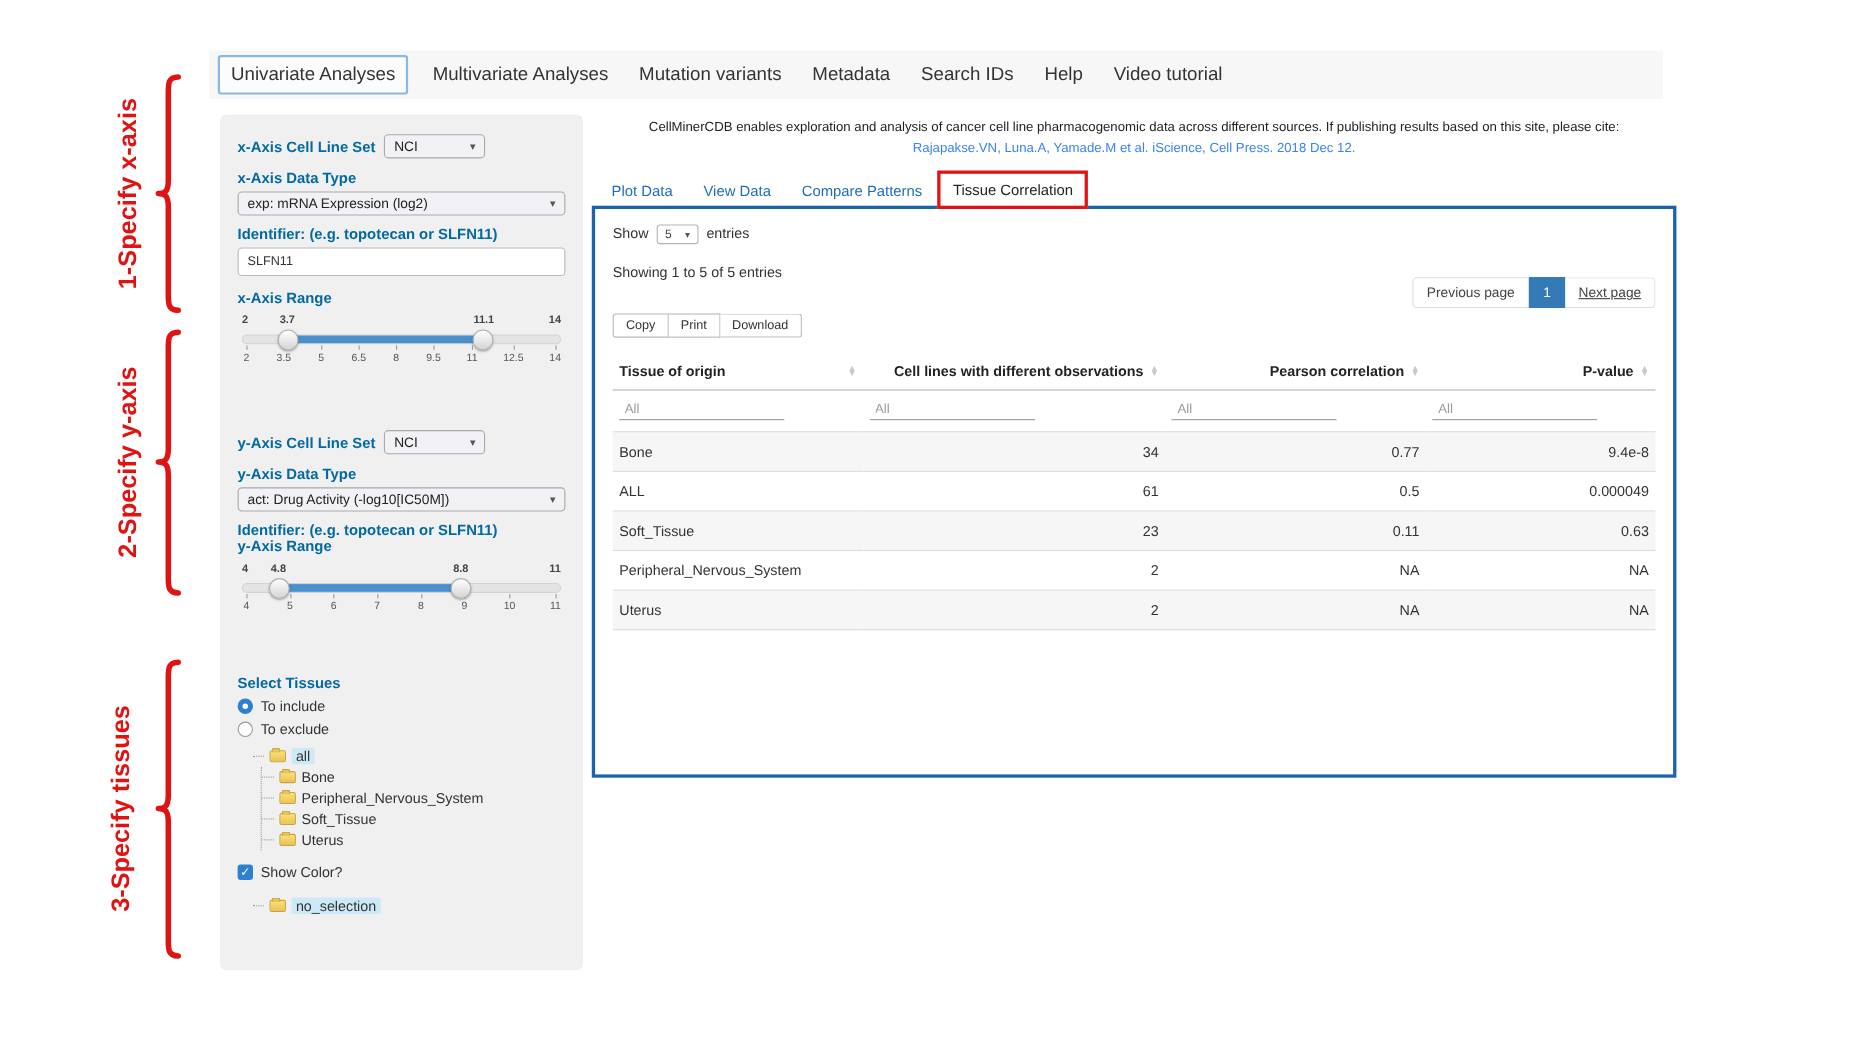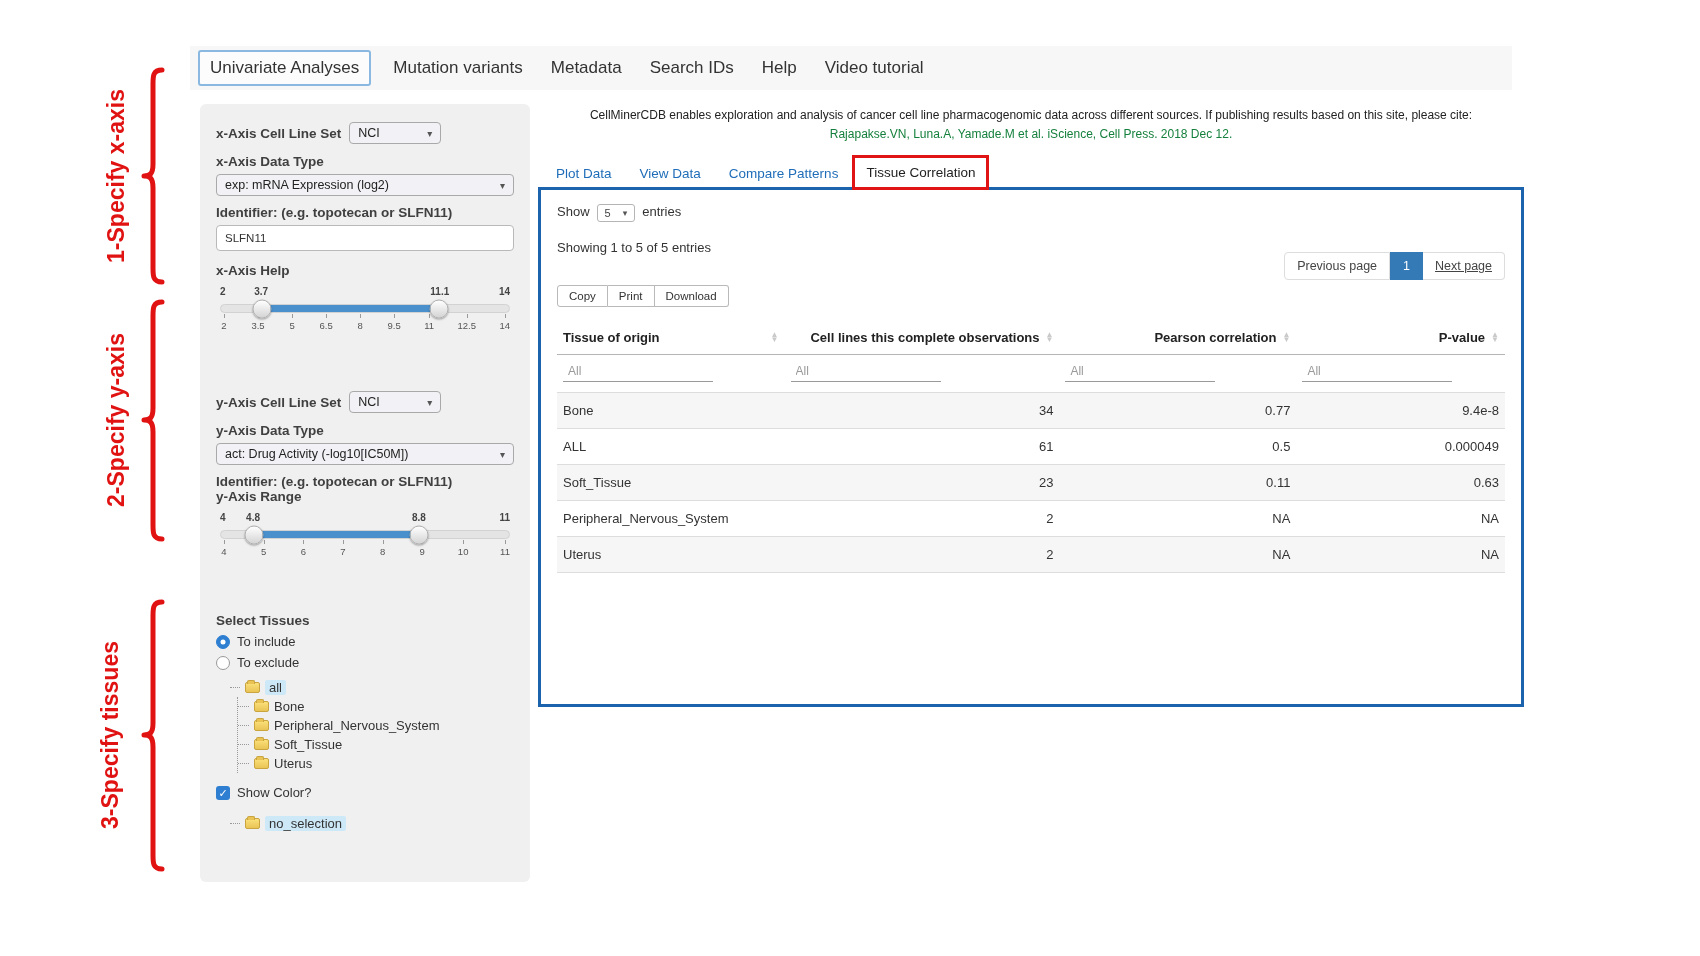--- a/index.html
+++ b/index.html
@@ -22,21 +22,21 @@
     background:#f7f7f7; display:flex; align-items:center; padding-left:8px;
   }
   .nav-tab { font-size:17px; color:#333; padding:8px 14px; cursor:pointer; white-space:nowrap; }
   .nav-tab.active { border:2px solid #8ab8e0; border-radius:3px; background:#fcfcfc; padding:6px 10px; margin-right:8px; }
 
   
   .sidebar {
     position:absolute; left:200px; top:104px; width:330px; height:778px;
     background:#f0f0f0; border-radius:6px; padding:18px 16px; font-size:13px;
   }
-  .lbl { font-weight:bold; font-size:13.5px; color:#404040; }
+  .lbl { font-weight:bold; font-size:13.5px; color:#0369a1; }
   .inline-row { display:flex; align-items:center; gap:8px; margin-bottom:10px; }
   .sel {
     display:inline-flex; align-items:center; justify-content:space-between; gap:2px;
     border:1px solid #a9a9a9; border-radius:4px; background:#f2f2f6;
     padding:3px 8px; font-size:12.5px; color:#222; cursor:pointer;
   }
   .sel .chev { font-size:10px; color:#555; }
   .sel.w90 { min-width:92px; }
   .sel.wide { width:100%; margin:5px 0 9px; }
   .txt {
@@ -78,21 +78,21 @@
   .tree-children .tree-item::before { content:""; width:11px; border-top:1px dotted #999; flex:0 0 auto; }
   .tree-stub { width:10px; height:1px; border-top:1px dotted #999; }
   .folder { width:15px; height:11px; background:linear-gradient(#fbe07a,#e9c455); border:1px solid #c9a43f; border-radius:2px; position:relative; flex:0 0 auto; }
   .folder::before { content:""; position:absolute; top:-3px; left:1px; width:6px; height:3px; background:#e9c455; border:1px solid #c9a43f; border-bottom:none; border-radius:2px 2px 0 0; }
   .hl { background:#cde9f8; padding:0 4px; border-radius:2px; cursor:pointer; }
   .tree-label { cursor:pointer; }
 
   
   .main { position:absolute; left:538px; top:106px; width:986px; }
   .citation { text-align:center; font-size:12px; color:#222; line-height:1.55; }
-  .citation-link { color:#15803d; cursor:pointer; }
+  .citation-link { color:#3b82f6; cursor:pointer; }
   .main-tabs { display:flex; align-items:flex-end; margin:12px 0 0 4px; position:relative; z-index:2; }
   .main-tab { color:#1f6db8; font-size:13.5px; padding:9px 14px; cursor:pointer; white-space:nowrap; }
   .main-tab.active { color:#222; background:#fff; border:3px solid #e01414; padding:7px 11px; }
 
   .panel { border:3px solid #1b64ad; margin-top:-3px; padding:14px 16px; height:520px; position:relative; background:#fff; z-index:1; }
   .show-row { display:flex; gap:7px; font-size:13px; }
   .small-sel { display:inline-flex; align-items:center; gap:12px; border:1px solid #b5b5b5; border-radius:3px; background:#fff; padding:2px 7px; font-size:11px; color:#444; cursor:pointer; }
   .small-sel .chev { font-size:9px; color:#555; }
   .showing-text { margin-top:18px; font-size:13px; color:#333; }
   .pagination { position:absolute; right:16px; top:62px; display:flex; font-size:12.5px; }
@@ -138,20 +138,21 @@
   </svg>
   <div class="annot-label" style="left:116px; top:420px;">2-Specify y-axis</div>
 
   <svg class="brace" style="left:140px; top:598px;" width="26" height="275">
     <path d="M22 4 C13 4 13 10 13 18 L13 125 C13 135 10 137 4 137 C10 137 13 139 13 149 L13 257 C13 265 13 271 22 271" fill="none" stroke="#e11212" stroke-width="5" stroke-linecap="round" stroke-linejoin="round"></path>
   </svg>
   <div class="annot-label" style="left:110px; top:735px;">3-Specify tissues</div>
 
   <div class="navbar">
     <div class="nav-tab active">Univariate Analyses</div>
+    <div class="nav-tab">Multivariate Analyses</div>
     <div class="nav-tab">Mutation variants</div>
     <div class="nav-tab">Metadata</div>
     <div class="nav-tab">Search IDs</div>
     <div class="nav-tab">Help</div>
     <div class="nav-tab">Video tutorial</div>
   </div>
 
   <div class="sidebar">
 
     
@@ -162,21 +163,21 @@
         <span class="chev">▾</span>
       </span>
     </div>
     <div class="lbl">x-Axis Data Type</div>
     <div class="sel wide">
       <span>exp: mRNA Expression (log2)</span>
       <span class="chev">▾</span>
     </div>
     <div class="lbl">Identifier: (e.g. topotecan or SLFN11)</div>
     <input class="txt" value="SLFN11" style="">
-    <div class="lbl">x-Axis Help</div>
+    <div class="lbl">x-Axis Range</div>
     <div class="slider">
       <div class="sl-top">
         <span class="min">2</span>
         <span class="from" style="left:14.2%;">3.7</span>
         <span class="to" style="left:75.8%;">11.1</span>
         <span class="max">14</span>
       </div>
       <div class="sl-track">
         <div class="sl-bar" style="left:14.2%; width:61.6%;"></div>
         <div class="sl-handle" style="left:14.2%;"></div>
@@ -340,21 +341,21 @@
               <span class="th-inner">
                 <span>Tissue of origin</span>
                 <span class="sort-icon">
                     <span>▲</span>
                     <span>▼</span>
                   </span>
               </span>
             </th>
             <th class="col-right">
               <span class="th-inner">
-                <span>Cell lines this complete observations</span>
+                <span>Cell lines with different observations</span>
                 <span class="sort-icon">
                     <span>▲</span>
                     <span>▼</span>
                   </span>
               </span>
             </th>
             <th class="col-right">
               <span class="th-inner">
                 <span>Pearson correlation</span>
                 <span class="sort-icon">

